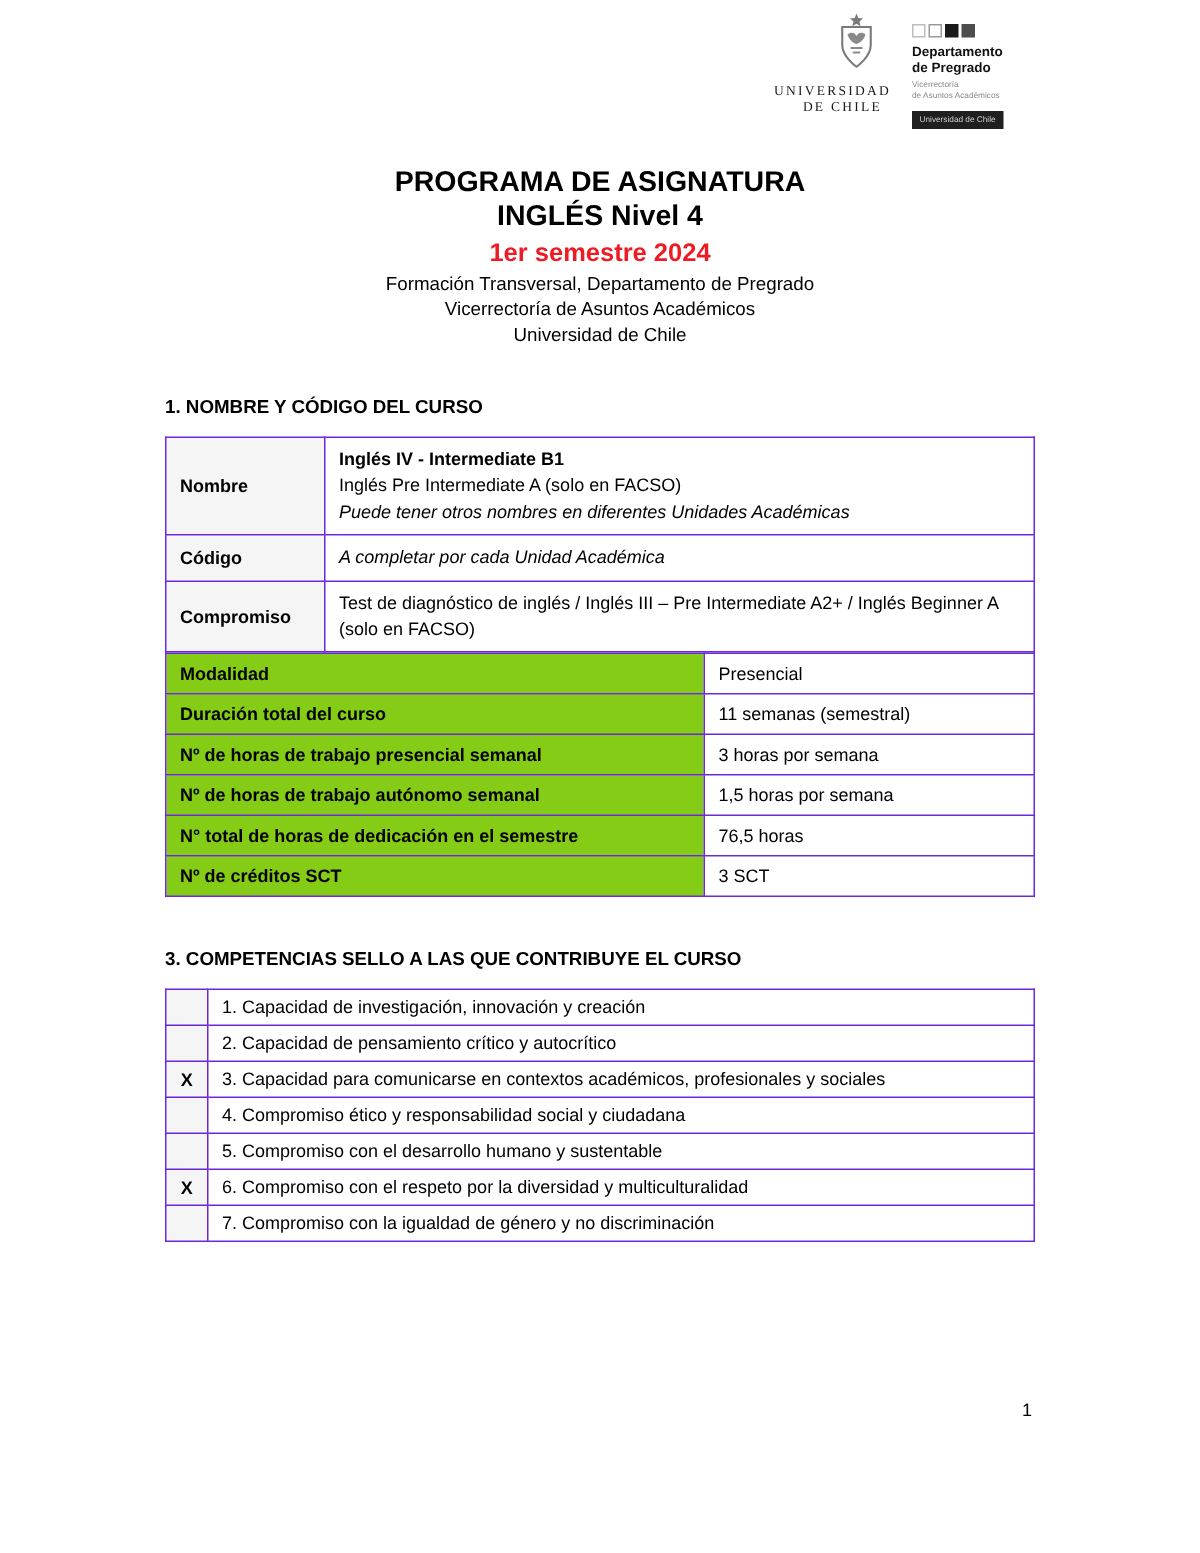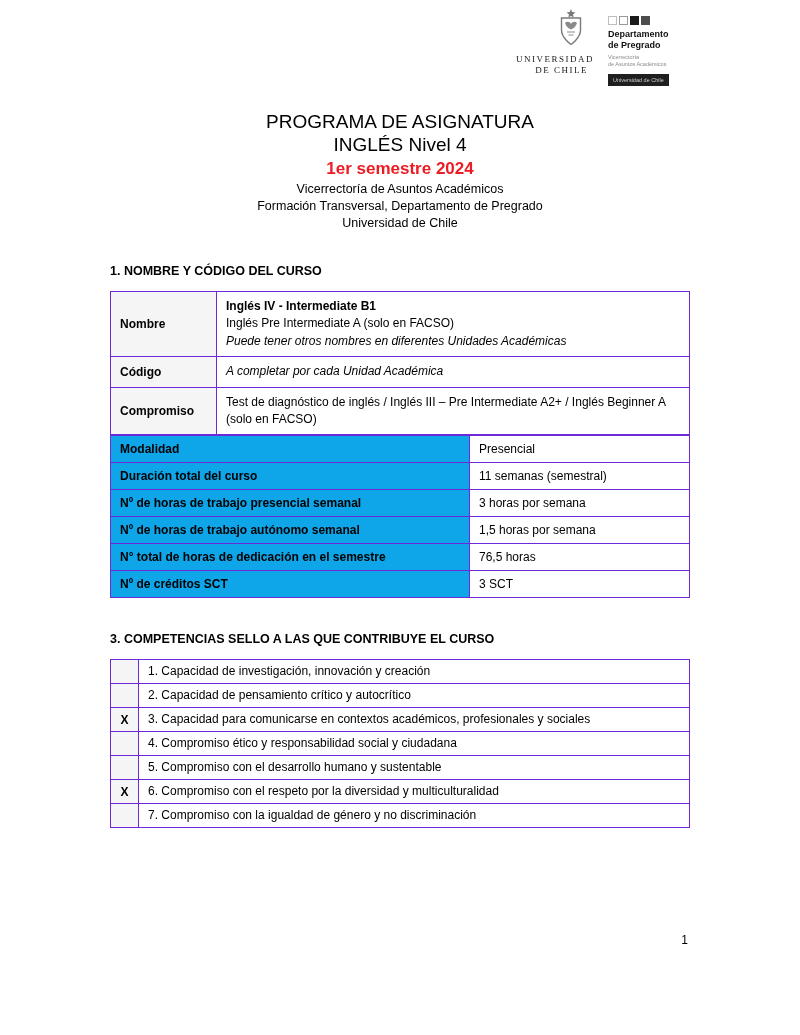--- a/index.html
+++ b/index.html
@@ -50,21 +50,21 @@
     color: #cfcfcf;
     font-size: 5.5px;
     padding: 3px 5px;
     line-height: 1.2;
   }
 
   
   .title-block { padding-top: 110px; text-align: center; }
   .doc-title {
     font-size: 19px;
-    font-weight: normal;
+    font-weight: bold;
     line-height: 1.22;
   }
   .semester {
     font-size: 17px;
     font-weight: bold;
     color: #ed1c24;
     margin-top: 3px;
   }
   .subtitle { font-size: 12.5px; line-height: 1.35; margin-top: 2px; }
   .subtitle div { margin: 0; }
@@ -89,21 +89,21 @@
     background: #f5f5f5;
   }
   .t1 .value-cell { line-height: 1.45; }
   .t1 .line-bold { font-weight: bold; }
   .t1 .line-italic { font-style: italic; }
 
   
   .t2 .label-cell {
     width: 62%;
     font-weight: bold;
-    background: #0ea5e9;
+    background: #84cc16;
     padding-top: 6px; padding-bottom: 6px;
   }
   .t2 .value-cell { width: 38%; }
 
   
   .t3 .mark-cell {
     width: 28px;
     text-align: center;
     font-weight: bold;
     background: #f5f5f5;
@@ -161,22 +161,22 @@
 
   </div>
 
   <div class="title-block">
     <div class="doc-title">
       <div>PROGRAMA DE ASIGNATURA</div>
       <div>INGLÉS Nivel 4</div>
     </div>
     <div class="semester">1er semestre 2024</div>
     <div class="subtitle">
+      <div>Formación Transversal, Departamento de Pregrado</div>
       <div>Vicerrectoría de Asuntos Académicos</div>
-      <div>Formación Transversal, Departamento de Pregrado</div>
       <div>Universidad de Chile</div>
     </div>
   </div>
 
   <div class="content">
 
     <div class="section-heading first">1. NOMBRE Y CÓDIGO DEL CURSO</div>
     <table class="t1">
       <tbody>
           <tr>

